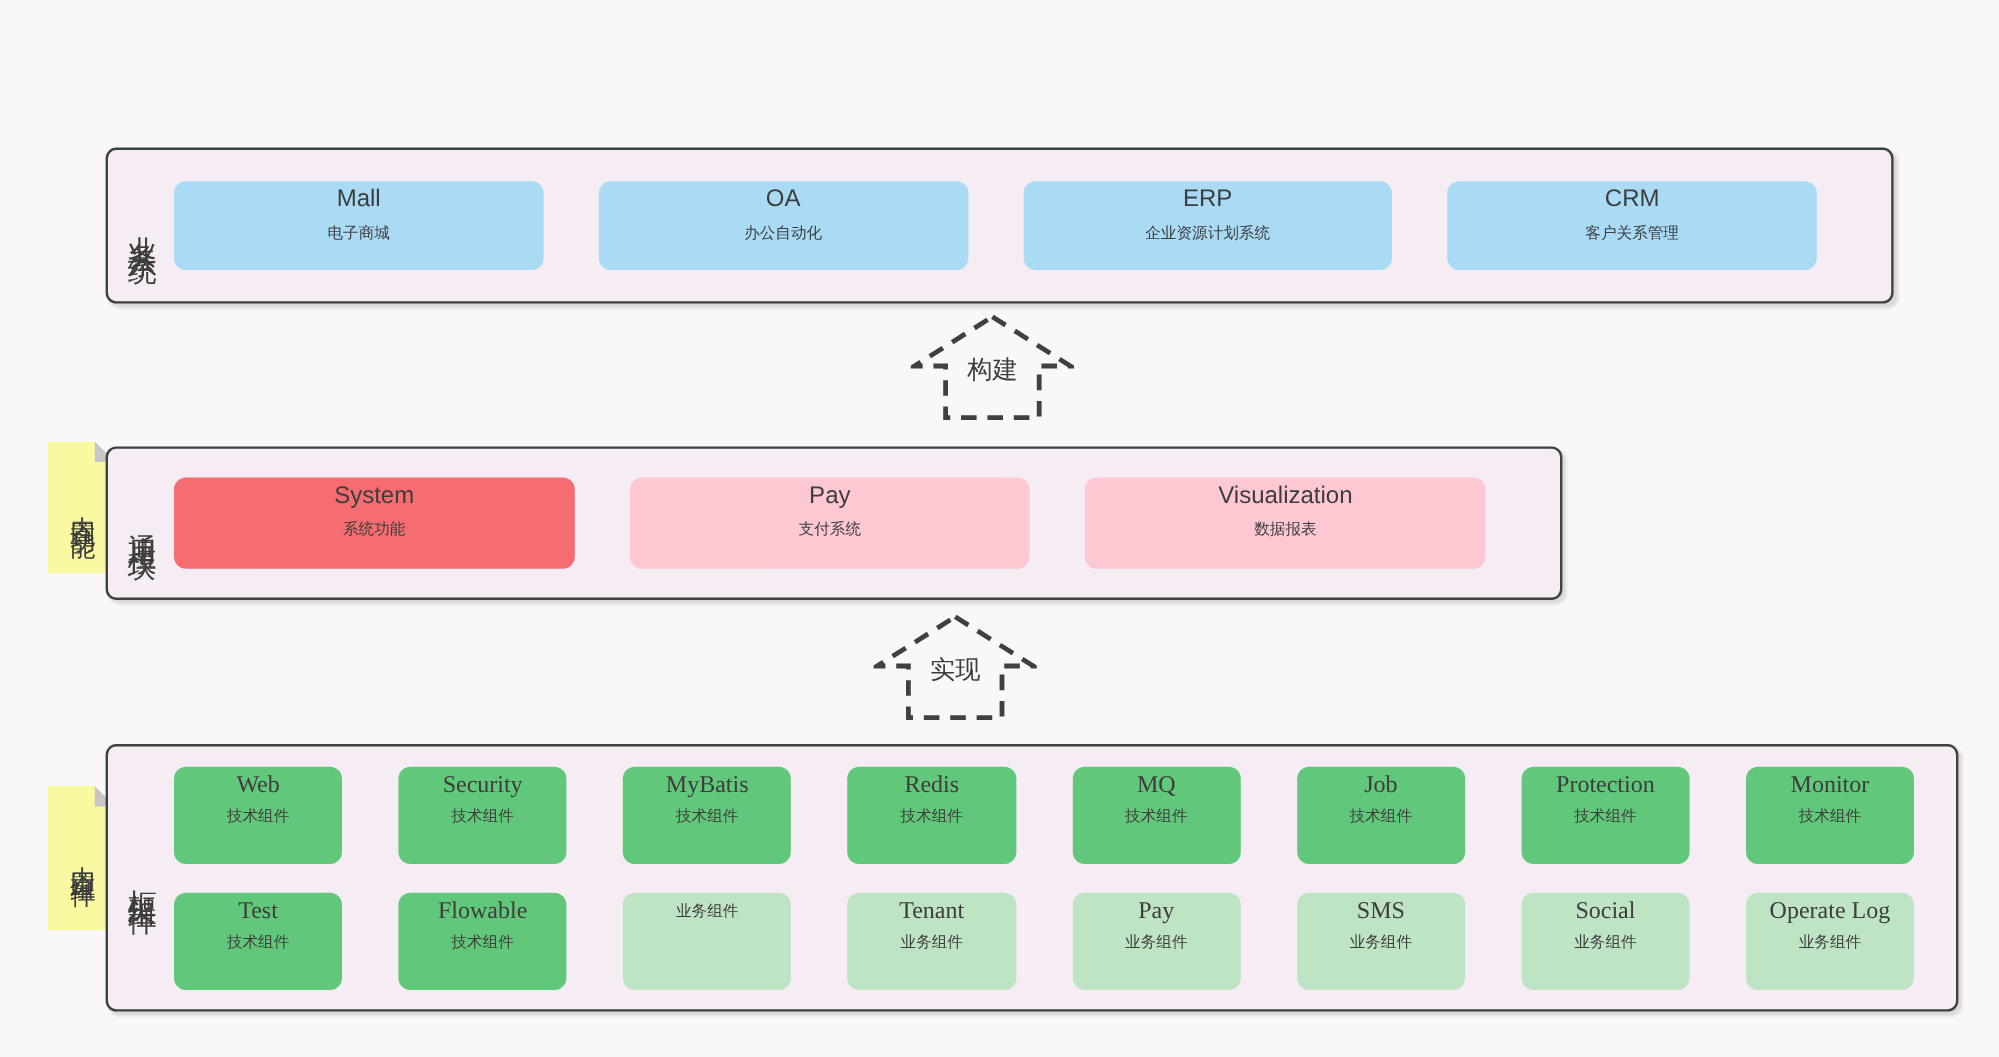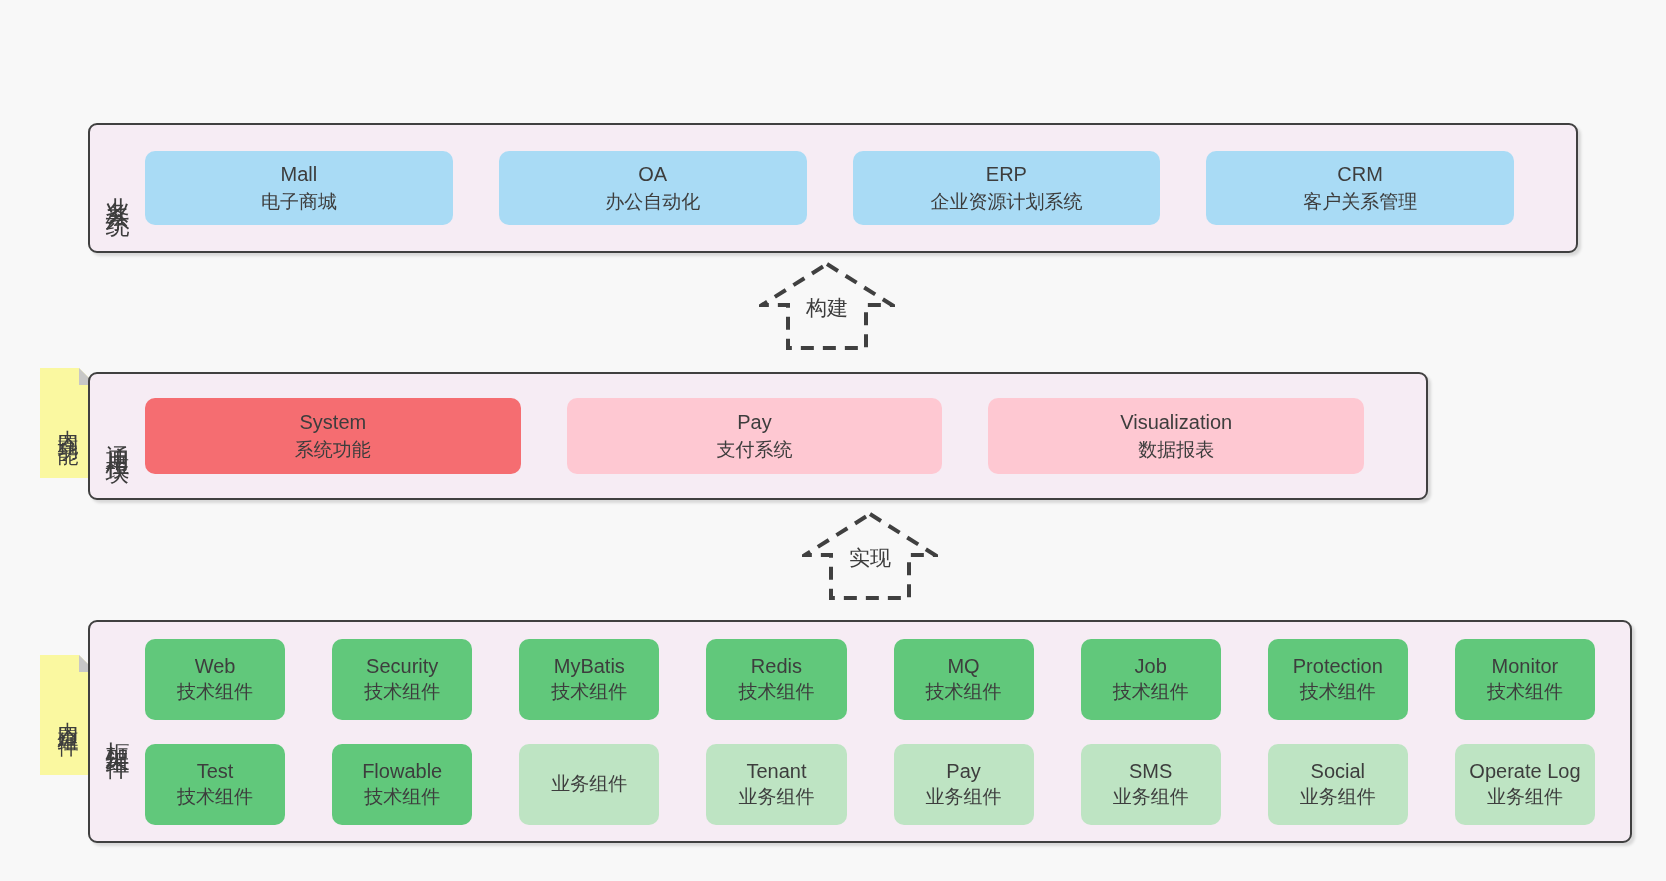--- a/index.html
+++ b/index.html
@@ -15,57 +15,57 @@
   .panel {
     position:absolute;
     background: var(--panelBg, #f6ecf4);
     border: 2px solid var(--line, #404040);
     border-radius: 9px;
     box-shadow: 3px 3px 3px rgba(0,0,0,0.13);
     display:flex; align-items:center;
     box-sizing:border-box;
   }
   .panel-business   { left:88px; top:123px;  width:1490px; height:130px; }
-  .panel-modules    { left:88px; top:372px;  width:1340px; height:128px; }
+  .panel-modules    { left:88px; top:372px;  width:1214px; height:128px; }
   .panel-components { left:88px; top:620px;  width:1544px; height:223px; }
 
   .panel-label {
     flex:0 0 55px; height:100%;
     display:flex; align-items:center; justify-content:center;
     writing-mode: vertical-rl; text-orientation: upright;
     font-size:24px; letter-spacing:5px; color:var(--text,#3d3d3d);
   }
 
   .row { flex:1; display:flex; gap:46px; padding-right:62px; }
   .rows { flex:1; display:flex; flex-direction:column; gap:24px; padding-right:35px; }
   .rows .row { flex:none; padding-right:0; gap:47px; }
 
   .box {
     flex:1; border-radius:10px;
-    display:flex; flex-direction:column; justify-content:center; align-items:center;
-    text-align:center; padding:14px 4px; box-sizing:border-box;
+    display:flex; flex-direction:column; justify-content:flex-start; align-items:center;
+    text-align:center; padding:2px 4px; box-sizing:border-box;
   }
   .panel-business .box   { height:74px; }
   .panel-modules .box    { height:76px; }
   .panel-components .box { height:81px; }
 
   .bn { font-size:20px; line-height:27px; }
-  .bd { font-size:19px; line-height:27px; }
-  .panel-components .bn, .panel-components .bd { line-height:26px; }
+  .bd { font-size:13px; line-height:27px; }
+  .panel-components .bn, .panel-components .bd { line-height:26px;font-family:Liberation Serif, serif; }
 
   .c-blue       { background: var(--blue, #a9dbf5); }
   .c-red        { background: var(--red, #f56d71); }
   .c-pink       { background: var(--pink, #fec8d2); }
   .c-green      { background: var(--greenDark, #61c87b); }
   .c-greenlight { background: var(--greenLight, #bee4c3); }
 
   
   .arrow { position:absolute; width:136px; height:90px; }
   .arrow-1 { left:759px; top:261px; }
-  .arrow-2 { left:802px; top:511px; }
+  .arrow-2 { left:728px; top:511px; }
   .arrow svg { position:absolute; inset:0; width:100%; height:100%; }
   .arrow-label {
     position:absolute; left:50%; top:52%; transform:translate(-50%,-50%);
     background: var(--pageBg, #f8f8f8);
     padding:1px 3px; font-size:21px; color:var(--text,#3d3d3d); white-space:nowrap;
   }
 
   
   .note {
     position:absolute; width:56px;

